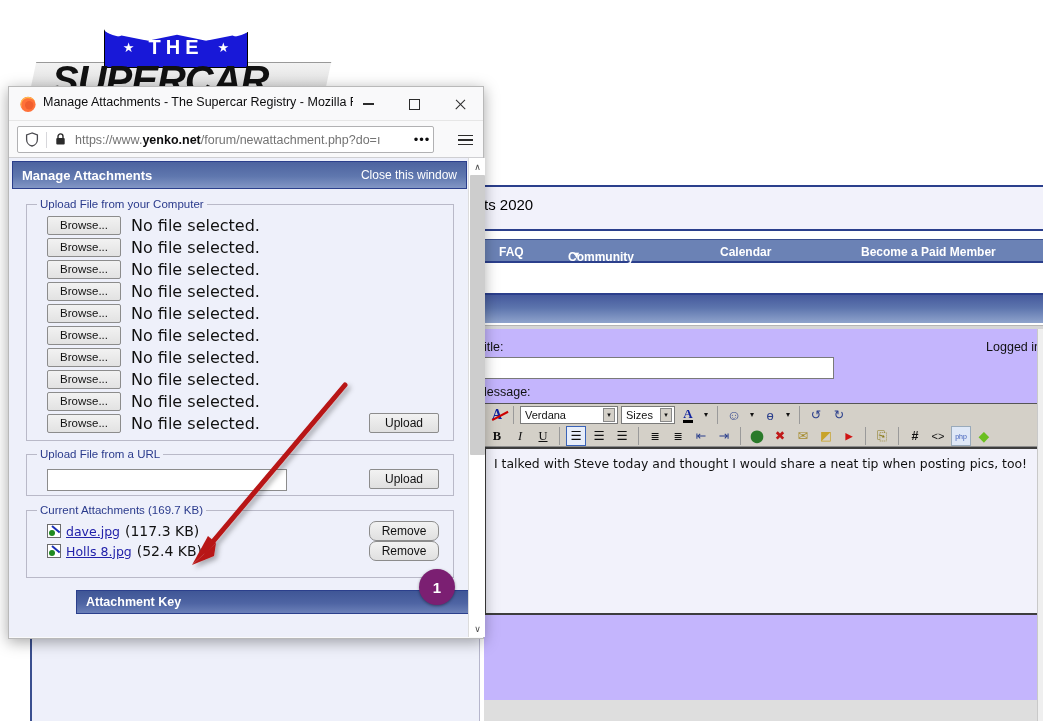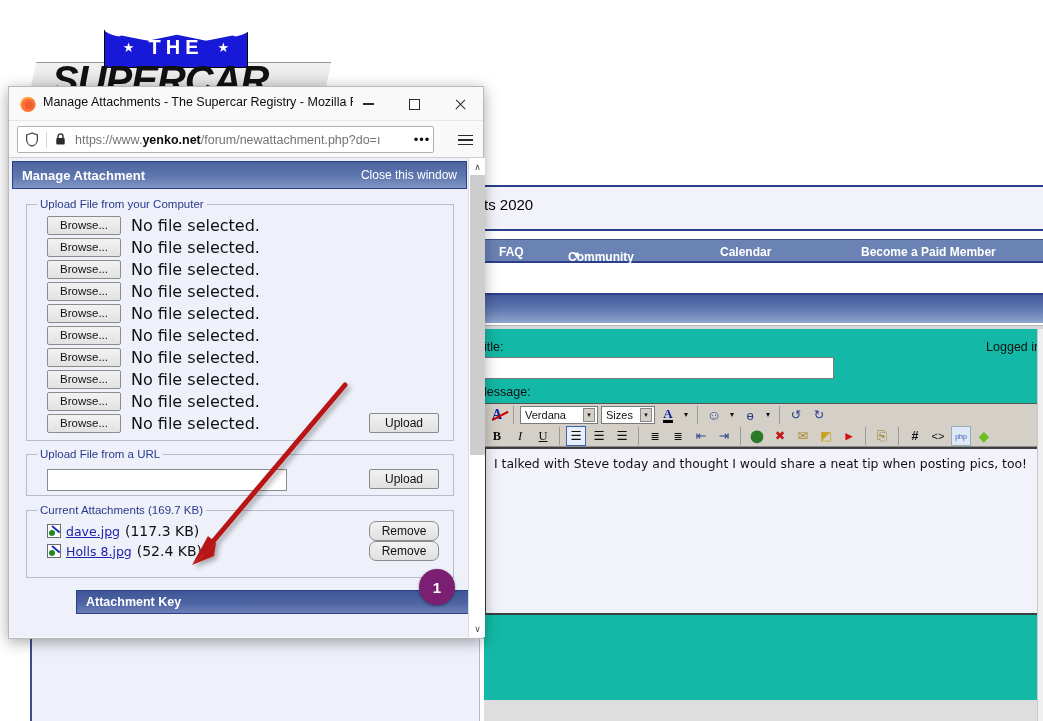--- a/index.html
+++ b/index.html
@@ -64,21 +64,21 @@
   .caret-dn { display:inline-block; margin-left:4px; font-size:9px; }
 
   .bg-whiteband { position:absolute; left:484px; top:265px; width:559px; height:26px; background:#fff; }
   .bg-bluebar {
     position:absolute; left:484px; top:293px; width:559px; height:30px;
     background:linear-gradient(#45599c 0%, #5c74ad 45%, #8fa3cc 100%);
     border-top:2px solid #2b3f8c;
   }
   .bg-grayline { position:absolute; left:484px; top:325px; width:559px; height:4px; background:#d6d6d6; border-top:1px solid #b5b5b5;}
 
-  .bg-form { position:absolute; left:484px; top:329px; width:559px; height:392px; background:#14b8a6; }
+  .bg-form { position:absolute; left:484px; top:329px; width:559px; height:392px; background:#c4b5fd; }
   .lbl-title { position:absolute; left:0px; top:11px; font-size:12.5px; color:#111; }
   .loggedin { position:absolute; right:2px; top:11px; font-size:12.5px; color:#111; white-space:nowrap;}
   .in-title { position:absolute; left:-10px; top:28px; width:360px; height:22px; background:#fff; border:1px solid #7a7a7a; }
   .lbl-msg { position:absolute; left:0px; top:56px; font-size:12.5px; color:#111; }
 
   .editor-toolbar {
     position:absolute; left:-1px; top:74px; width:562px; height:44px;
     background:#d4d0c8; border-top:1px solid #555; border-bottom:1px solid #8d8d8d;
   }
   .tb-row { position:absolute; left:4px; height:22px; display:flex; align-items:center; gap:3px; }
@@ -90,21 +90,21 @@
     line-height:1;
   }
   .tb-btn.active { border:1px solid #3a63b8; background:#e8eefa; }
   .tb-sep { width:1px; height:18px; background:#9a9a9a; margin:0 3px; }
   .tb-sel {
     height:18px; background:#fff; border:1px solid #7a7a7a; font-size:11px;
     display:flex; align-items:center; padding:0 2px 0 4px; color:#111; gap:4px;
   }
   .tb-sel .arrow { margin-left:auto; width:12px; height:14px; background:#d4d0c8; border:1px solid #888;
     display:flex; align-items:center; justify-content:center; font-size:7px; }
-  .sel-font { width:78px; }
+  .sel-font { width:98px; }
   .sel-size { width:54px; }
   .tb-drop { font-size:8px; color:#111; width:10px; text-align:center; }
   .icon-A { font-weight:bold; color:#10239e; font-size:14px; font-family:"Liberation Serif",serif; position:relative;}
   .icon-A::after{content:""; position:absolute; left:-1px; top:50%; width:18px; height:1.5px; background:#c00; transform:rotate(-28deg);}
   .icon-Aund { font-weight:bold; color:#10239e; font-size:13px; font-family:"Liberation Serif",serif; border-bottom:3px solid #000; line-height:13px;}
 
   .msgbox {
     position:absolute; left:0px; top:118px; width:558px; height:168px;
     background:#f2f2fb; border:2px solid #3d3d3d; border-right:none;
   }
@@ -376,21 +376,21 @@
       <div class="ff-hamb">
           <i></i>
           <i></i>
           <i></i>
         </div>
     </div>
 
     <div class="ff-content">
 
       <div class="ma-header">
-        <span class="t">Manage Attachment</span>
+        <span class="t">Manage Attachments</span>
         <span class="c">Close this window</span>
       </div>
 
       <div class="ma-body">
 
         <fieldset class="grp grp-local">
           <legend>Upload File from your Computer</legend>
           <div class="rowlist" id="browse-rows">
               <div class="filerow">
                 <div class="browse-btn">Browse...</div>

